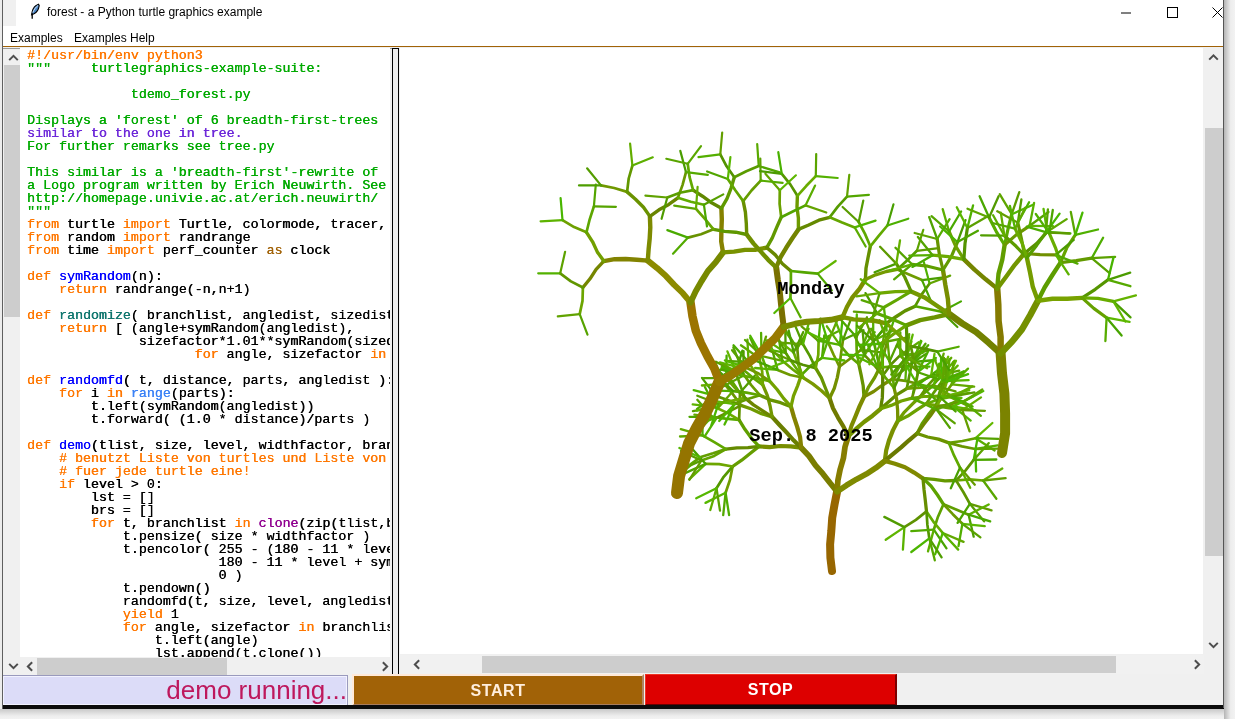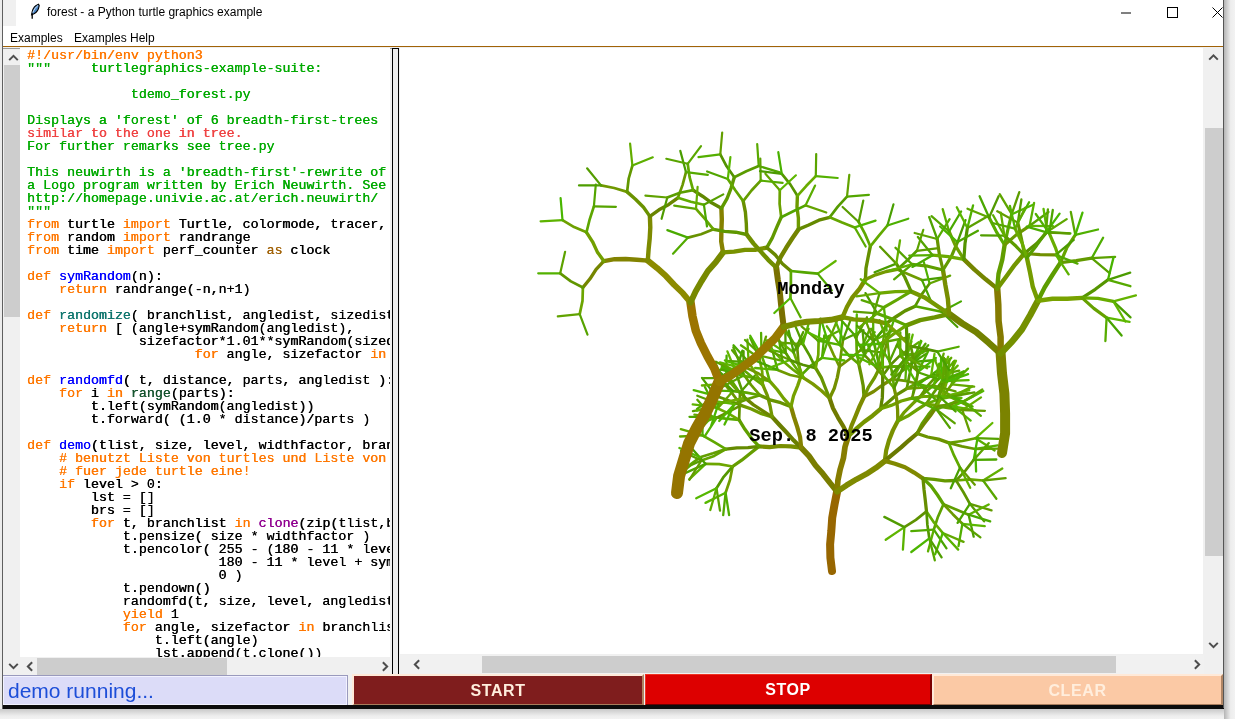--- a/index.html
+++ b/index.html
@@ -16,24 +16,24 @@
 #thumb{position:absolute;left:37px;top:658px;width:190px;height:17px;background:#cdcdcd}
 #sash{position:absolute;left:392.2px;top:48px;width:6.6px;height:627px;background:#ededed;border:1.2px solid #000}
 #canvas{position:absolute;left:400px;top:48px;width:803px;height:606px;background:#fff;overflow:hidden}
 #cvbar{position:absolute;left:1204px;top:48px;width:19px;height:606px;background:#f0f0f0}
 #cvthumb{position:absolute;left:1205px;top:128px;width:18px;height:428px;background:#cdcdcd}
 #chbar{position:absolute;left:399px;top:655px;width:805px;height:19px;background:#f1f1f1}
 #chthumb{position:absolute;left:482px;top:656px;width:634px;height:17px;background:#cdcdcd}
 #corner{position:absolute;left:1204px;top:655px;width:19px;height:19px;background:#f0f0f0}
 #botrow{position:absolute;left:0;top:676px;width:1224px;height:30px;background:#f0f0f0}
 #outlbl{position:absolute;left:2px;top:675px;width:346px;height:31px;background:#dcdcf8;border:1px solid #9a9abd;
-  box-shadow:inset 0 0 0 1px #f2f2ff;font-size:21px;color:#1d4ed8;text-align:left;line-height:29px;text-indent:5px}
+  box-shadow:inset 0 0 0 1px #f2f2ff;font-size:26px;color:#be185d;text-align:right;line-height:29px;text-indent:5px}
 .btn{position:absolute;top:674px;height:32px;font-size:16px;font-weight:bold;text-align:center;line-height:30px;letter-spacing:0.6px}
-#bstart{left:352px;width:292px;background:#7f1d1d;color:#ffeedd;border-top:2px solid #ffe9d8;border-left:2px solid #ffe9d8;border-right:2px solid #b08564;border-bottom:2px solid #a87c5c}
-#bstop{left:645px;width:287px;background:#dd0000;color:#fff;border-top:1.5px solid #f03322;border-left:1.5px solid #f03322;border-right:2px solid #7c0000;border-bottom:2px solid #6a0000}
+#bstart{left:352px;width:292px;background:#a16207;color:#ffeedd;border-top:2px solid #ffe9d8;border-left:2px solid #ffe9d8;border-right:2px solid #b08564;border-bottom:2px solid #a87c5c}
+#bstop{left:645px;width:252px;background:#dd0000;color:#fff;border-top:1.5px solid #f03322;border-left:1.5px solid #f03322;border-right:2px solid #7c0000;border-bottom:2px solid #6a0000}
 #bclear{left:932px;width:291px;background:#fbc9a5;color:#ffeedd;border-top:2px solid #ffe9d8;border-left:2px solid #ffe9d8;border-right:2px solid #b08564;border-bottom:2px solid #a87c5c}
 #botborder{position:absolute;left:0;top:705px;width:1224px;height:4px;background:#0c0c0c}
 #rshadow{position:absolute;left:1224px;top:0;width:11px;height:719px;background:linear-gradient(to right,#b5b5b5,#ededed 60%,#f2f2f2)}
 #bshadow{position:absolute;left:0;top:709px;width:1224px;height:10px;background:linear-gradient(to bottom,#c9c9c9,#eeeeee 70%,#f2f2f2)}
 #rborder{position:absolute;left:1222.5px;top:0;width:1.5px;height:708px;background:#555}
 svg{display:block}
 </style></head>
 <body>
 <div id="win">
 <div id="title">
@@ -65,41 +65,41 @@
 <svg style="position:absolute;left:5px;top:658px" width="17" height="17">
       <polyline points="4.2,5.85 8.5,10.15 12.8,5.85" fill="none" stroke="#4d4d4d" stroke-width="2.0"></polyline>
     </svg>
 <div id="textarea">
       <pre id="code"><i style="color:#ff7700">#!/usr/bin/env python3</i>
 <i style="color:#00aa00">"""     turtlegraphics-example-suite:</i>
 
 <i style="color:#00aa00">             tdemo_forest.py</i>
 
 <i style="color:#00aa00">Displays a 'forest' of 6 breadth-first-trees</i>
-<i style="color:#ef4444">similar to the one in tree.</i>
+<i style="color:#6d28d9">similar to the one in tree.</i>
 <i style="color:#00aa00">For further remarks see tree.py</i>
 
-<i style="color:#00aa00">This neuwirth is a 'breadth-first'-rewrite of</i>
+<i style="color:#00aa00">This similar is a 'breadth-first'-rewrite of</i>
 <i style="color:#00aa00">a Logo program written by Erich Neuwirth. See</i>
 <i style="color:#00aa00">http://homepage.univie.ac.at/erich.neuwirth/</i>
 <i style="color:#00aa00">"""</i>
 <i style="color:#ff7700">from</i> turtle <i style="color:#ff7700">import</i> Turtle, colormode, tracer, mainloop
 <i style="color:#ff7700">from</i> random <i style="color:#ff7700">import</i> randrange
 <i style="color:#ff7700">from</i> time <i style="color:#ff7700">import</i> perf_counter <i style="color:#a16207">as</i> clock
 
 <i style="color:#ff7700">def</i> <i style="color:#0000ff">symRandom</i>(n):
     <i style="color:#ff7700">return</i> randrange(-n,n+1)
 
 <i style="color:#ff7700">def</i> <i style="color:#0f766e">randomize</i>( branchlist, angledist, sizedist ):
     <i style="color:#ff7700">return</i> [ (angle+symRandom(angledist),
               sizefactor*1.01**symRandom(sizedist))
                      <i style="color:#ff7700">for</i> angle, sizefactor <i style="color:#ff7700">in</i> branchlist ]
 
 <i style="color:#ff7700">def</i> <i style="color:#0000ff">randomfd</i>( t, distance, parts, angledist ):
-    <i style="color:#ff7700">for</i> i <i style="color:#ff7700">in</i> <i style="color:#14532d">range</i>(parts):
+    <i style="color:#ff7700">for</i> i <i style="color:#ff7700">in</i> <i style="color:#3b82f6">range</i>(parts):
         t.left(symRandom(angledist))
         t.forward( (1.0 * distance)/parts )
 
 <i style="color:#ff7700">def</i> <i style="color:#0000ff">demo</i>(tlist, size, level, widthfactor, branchlists, angledist=10, sizedist=5):
     <i style="color:#ff7700"># benutzt Liste von turtles und Liste von Zweiglisten,</i>
     <i style="color:#ff7700"># fuer jede turtle eine!</i>
     <i style="color:#ff7700">if</i> level &gt; 0:
         lst = []
         brs = []
         <i style="color:#ff7700">for</i> t, branchlist <i style="color:#ff7700">in</i> <i style="color:#900090">clone</i>(<i style="color:#000000">zip</i>(tlist,branchlists)):
@@ -757,19 +757,18 @@
     </svg>
 <svg style="position:absolute;left:1188px;top:655px" width="19" height="19">
       <polyline points="6.85,5.2 11.15,9.5 6.85,13.8" fill="none" stroke="#4d4d4d" stroke-width="2.0"></polyline>
     </svg>
 <div id="corner"></div>
 
 <div id="botrow"></div>
 <div id="outlbl">demo running...</div>
 <div class="btn" id="bstart">START</div>
 <div class="btn" id="bstop">STOP</div>
-<div class="btn" id="bclear">CLEAR</div>
 <div id="botborder"></div>
 </div>
 <div id="lborder" style="position:absolute;left:1.7px;top:0;width:1.3px;height:709px;background:#5f5f5f"></div>
 <div id="lstrip" style="position:absolute;left:0;top:0;width:1.7px;height:719px;background:#ececec"></div>
 <div id="rshadow"></div>
 <div id="bshadow"></div>
 <div id="rborder"></div>
 </body></html>

